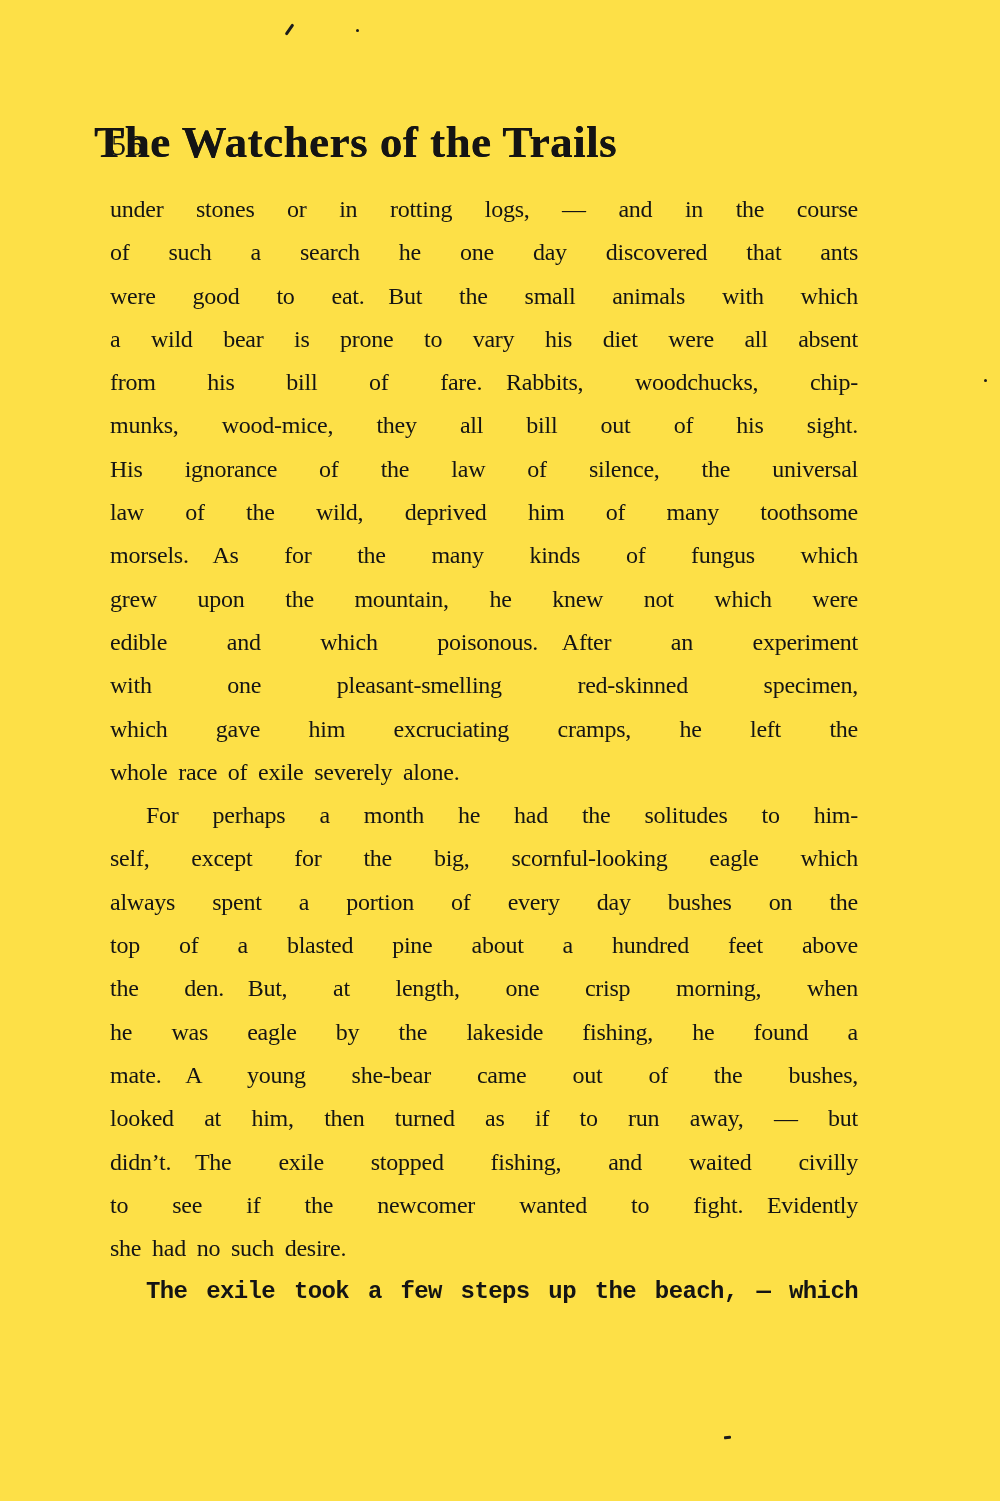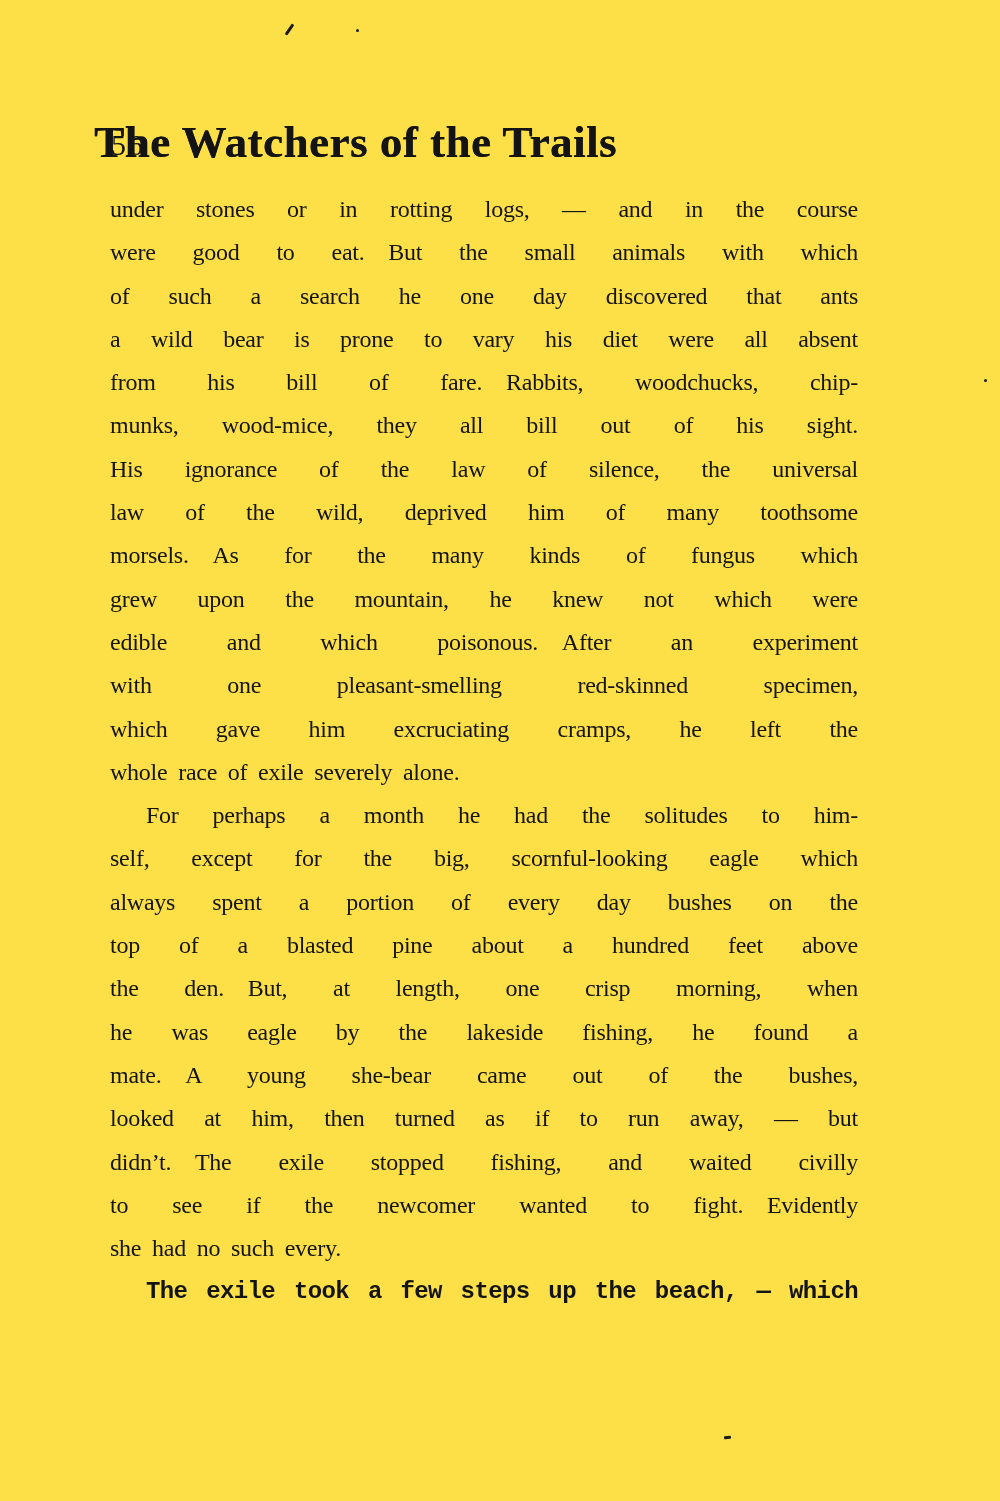--- a/index.html
+++ b/index.html
@@ -52,22 +52,22 @@
   <div class="speck speck-slash"></div>
   <div class="speck speck-dot-top"></div>
   <div class="speck speck-dot-right"></div>
   <div class="speck speck-dash-bottom"></div>
 
   <div class="pagenum">56</div>
   <div class="running-title">The Watchers of the Trails</div>
 
   <div class="textblock">
     <div class="ln">under stones or in rotting logs, — and in the course</div>
+    <div class="ln">of such a search he one day discovered that ants</div>
     <div class="ln">were good to eat. But the small animals with which</div>
-    <div class="ln">of such a search he one day discovered that ants</div>
     <div class="ln">a wild bear is prone to vary his diet were all absent</div>
     <div class="ln">from his bill of fare. Rabbits, woodchucks, chip-</div>
     <div class="ln">munks, wood-mice, they all bill out of his sight.</div>
     <div class="ln">His ignorance of the law of silence, the universal</div>
     <div class="ln">law of the wild, deprived him of many toothsome</div>
     <div class="ln">morsels. As for the many kinds of fungus which</div>
     <div class="ln">grew upon the mountain, he knew not which were</div>
     <div class="ln">edible and which poisonous. After an experiment</div>
     <div class="ln">with one pleasant-smelling red-skinned specimen,</div>
     <div class="ln">which gave him excruciating cramps, he left the</div>
@@ -75,17 +75,17 @@
     <div class="ln ind">For perhaps a month he had the solitudes to him-</div>
     <div class="ln">self, except for the big, scornful-looking eagle which</div>
     <div class="ln">always spent a portion of every day bushes on the</div>
     <div class="ln">top of a blasted pine about a hundred feet above</div>
     <div class="ln">the den. But, at length, one crisp morning, when</div>
     <div class="ln">he was eagle by the lakeside fishing, he found a</div>
     <div class="ln">mate. A young she-bear came out of the bushes,</div>
     <div class="ln">looked at him, then turned as if to run away, — but</div>
     <div class="ln">didn’t. The exile stopped fishing, and waited civilly</div>
     <div class="ln">to see if the newcomer wanted to fight. Evidently</div>
-    <div class="ln end">she had no such every.</div>
+    <div class="ln end">she had no such desire.</div>
     <div class="ln ind bold">The exile took a few steps up the beach, — which</div>
   </div>
 
 </div>
 
 </body></html>

